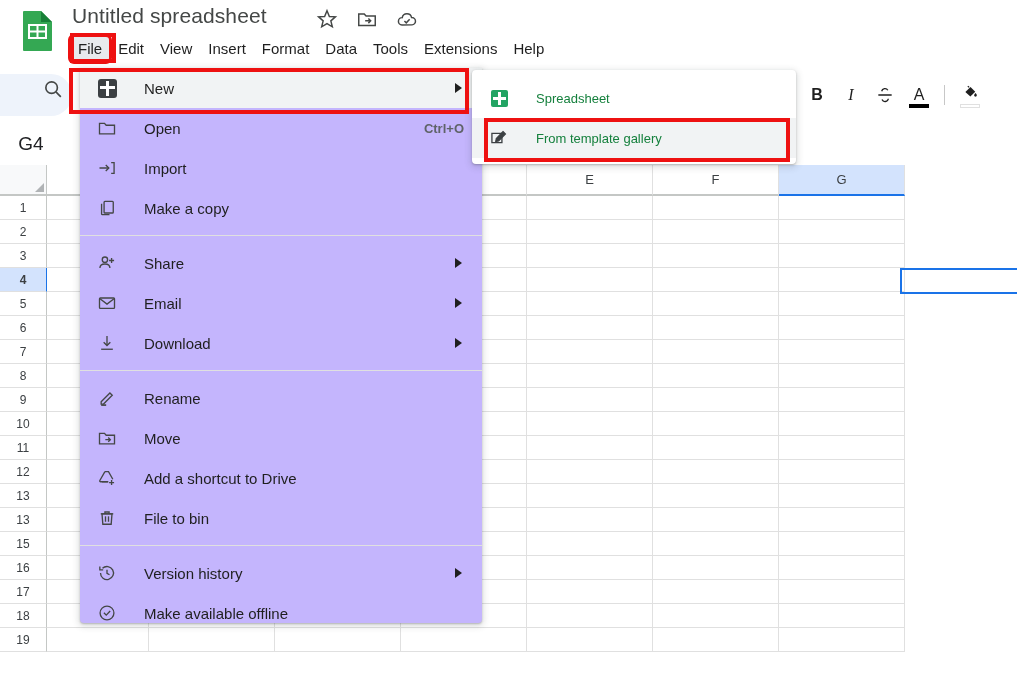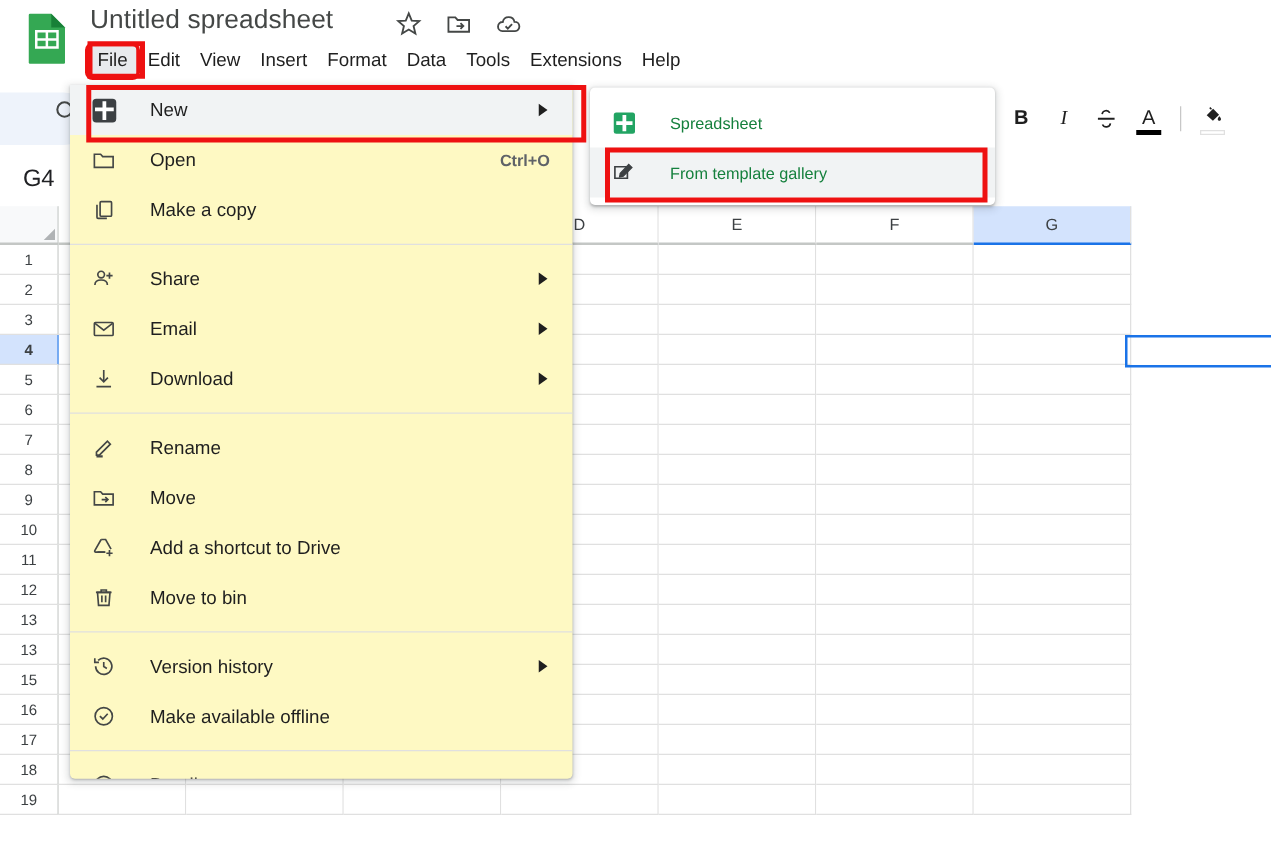--- a/index.html
+++ b/index.html
@@ -96,22 +96,22 @@
   .cellrow { display: flex; height: 24px; }
   .cell { height: 24px; border-right: 1px solid #e0e0e0; border-bottom: 1px solid #e0e0e0; background: #fff; }
 
   .active-cell {
     position: absolute; border: 2px solid #1a73e8; background: transparent;
     pointer-events: none;
   }
 
   
   .dropdown {
-    position: absolute; left: 56px; top: 68px; width: 402px; height: 555px;
-    background: #fef9c3; border-radius: 0 0 4px 4px;
+    position: absolute; left: 80px; top: 68px; width: 402px; height: 555px;
+    background: #c4b5fd; border-radius: 0 0 4px 4px;
     box-shadow: 0 2px 6px 2px rgba(60,64,67,.15), 0 1px 2px rgba(60,64,67,.3);
     z-index: 40; overflow: hidden;
   }
   .mrow {
     position: relative; height: 40px; display: flex; align-items: center;
     padding-left: 16px; cursor: pointer; font-size: 15px; color: #1f1f1f;
   }
   .mrow.hl { background: #f1f3f4; }
   .mrow .mi { width: 22px; height: 22px; display: flex; align-items: center; justify-content: center; color: #444746; flex: none; }
   .mrow .mlabel { margin-left: 26px; white-space: nowrap; }
@@ -462,20 +462,30 @@
     <div class="mrow">
       <span class="mi">
         <svg viewBox="0 0 24 24" width="20" height="20" fill="none" stroke="currentColor" stroke-width="1.6">
             <path d="M3 6.5h6l2 2.2h10v10.3H3z"></path>
           </svg>
       </span>
       <span class="mlabel">Open</span>
       <span class="maccel">Ctrl+O</span>
     </div>
 
+    <div class="mrow">
+      <span class="mi">
+        <svg viewBox="0 0 24 24" width="20" height="20" fill="none" stroke="currentColor" stroke-width="1.6">
+          <line x1="3" y1="12" x2="14" y2="12"></line>
+            <path d="M10.5 8.3 14.2 12l-3.7 3.7"></path>
+            <path d="M17 5.5h3.5v13H17"></path>
+        </svg>
+      </span>
+      <span class="mlabel">Import</span>
+    </div>
 
     <div class="mrow">
       <span class="mi">
         <svg viewBox="0 0 24 24" width="20" height="20" fill="none" stroke="currentColor" stroke-width="1.6">
           <rect x="8.5" y="4" width="11" height="14" rx="1"></rect>
             <path d="M5.5 7v12a1 1 0 0 0 1 1H15"></path>
         </svg>
       </span>
       <span class="mlabel">Make a copy</span>
     </div>
@@ -554,21 +564,21 @@
     <div class="mrow">
       <span class="mi">
         <svg viewBox="0 0 24 24" width="20" height="20" fill="none" stroke="currentColor" stroke-width="1.6">
           <path d="M6 7h12l-1 12.5H7z"></path>
             <line x1="4.5" y1="7" x2="19.5" y2="7"></line>
             <path d="M9.5 7V4.8h5V7"></path>
           <line x1="10.2" y1="10" x2="10.2" y2="16.5"></line>
             <line x1="13.8" y1="10" x2="13.8" y2="16.5"></line>
         </svg>
       </span>
-      <span class="mlabel">Move to bin</span>
+      <span class="mlabel">File to bin</span>
     </div>
 
     <div class="mdiv"></div>
 
     <div class="mrow">
       <span class="mi">
         <svg viewBox="0 0 24 24" width="20" height="20" fill="none" stroke="currentColor" stroke-width="1.6">
           <path d="M4.2 12a7.8 7.8 0 1 0 2.4-5.6"></path>
             <path d="M3.4 4.2v4h4"></path>
             <path d="M12 8v4.3l3 1.8"></path>

